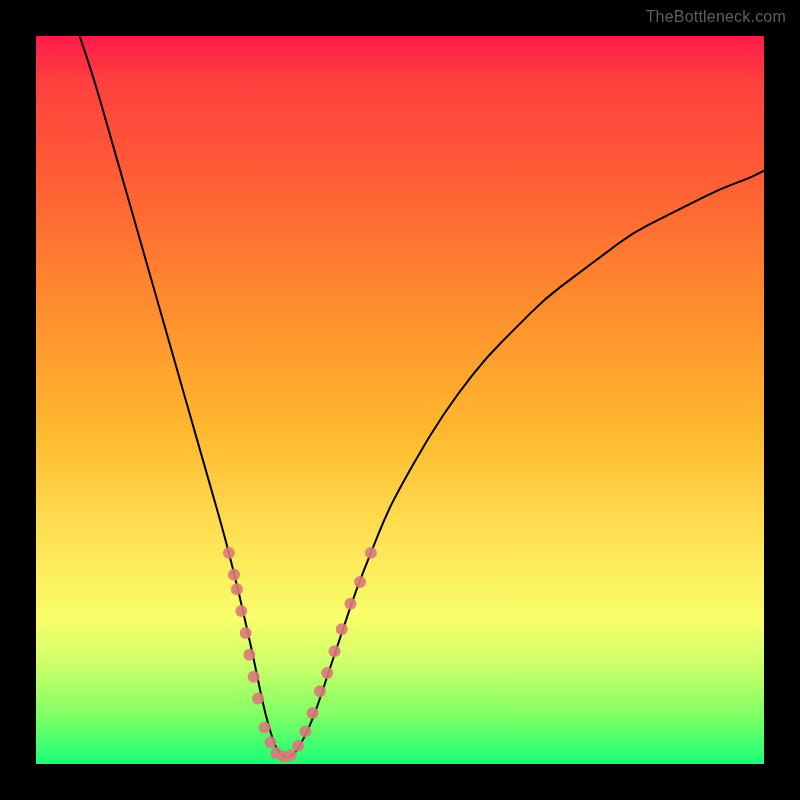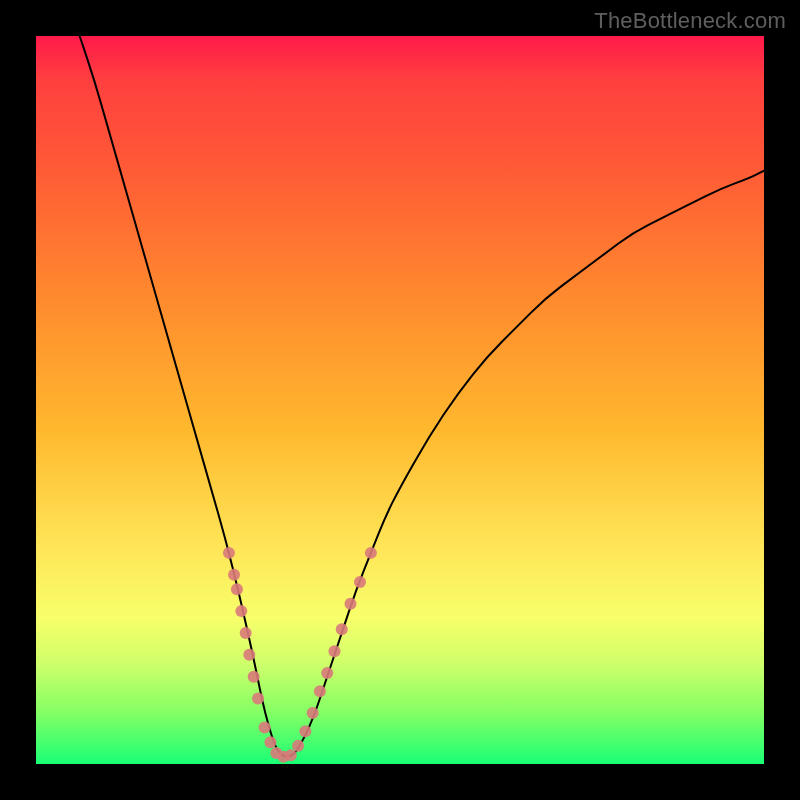--- a/index.html
+++ b/index.html
@@ -34,21 +34,21 @@
       #d0ff6a 86%,
       #83ff64 93%,
       #1aff76 100%
     );
   }
   .watermark {
     position: absolute;
     top: 8px;
     right: 14px;
     color: #5f5f5f;
-    font-size: 22px;
+    font-size: 16px;
     font-weight: 500;
     letter-spacing: 0.2px;
     user-select: none;
   }
   svg.plot {
     position: absolute;
     left: 0;
     top: 0;
     width: 100%;
     height: 100%;

